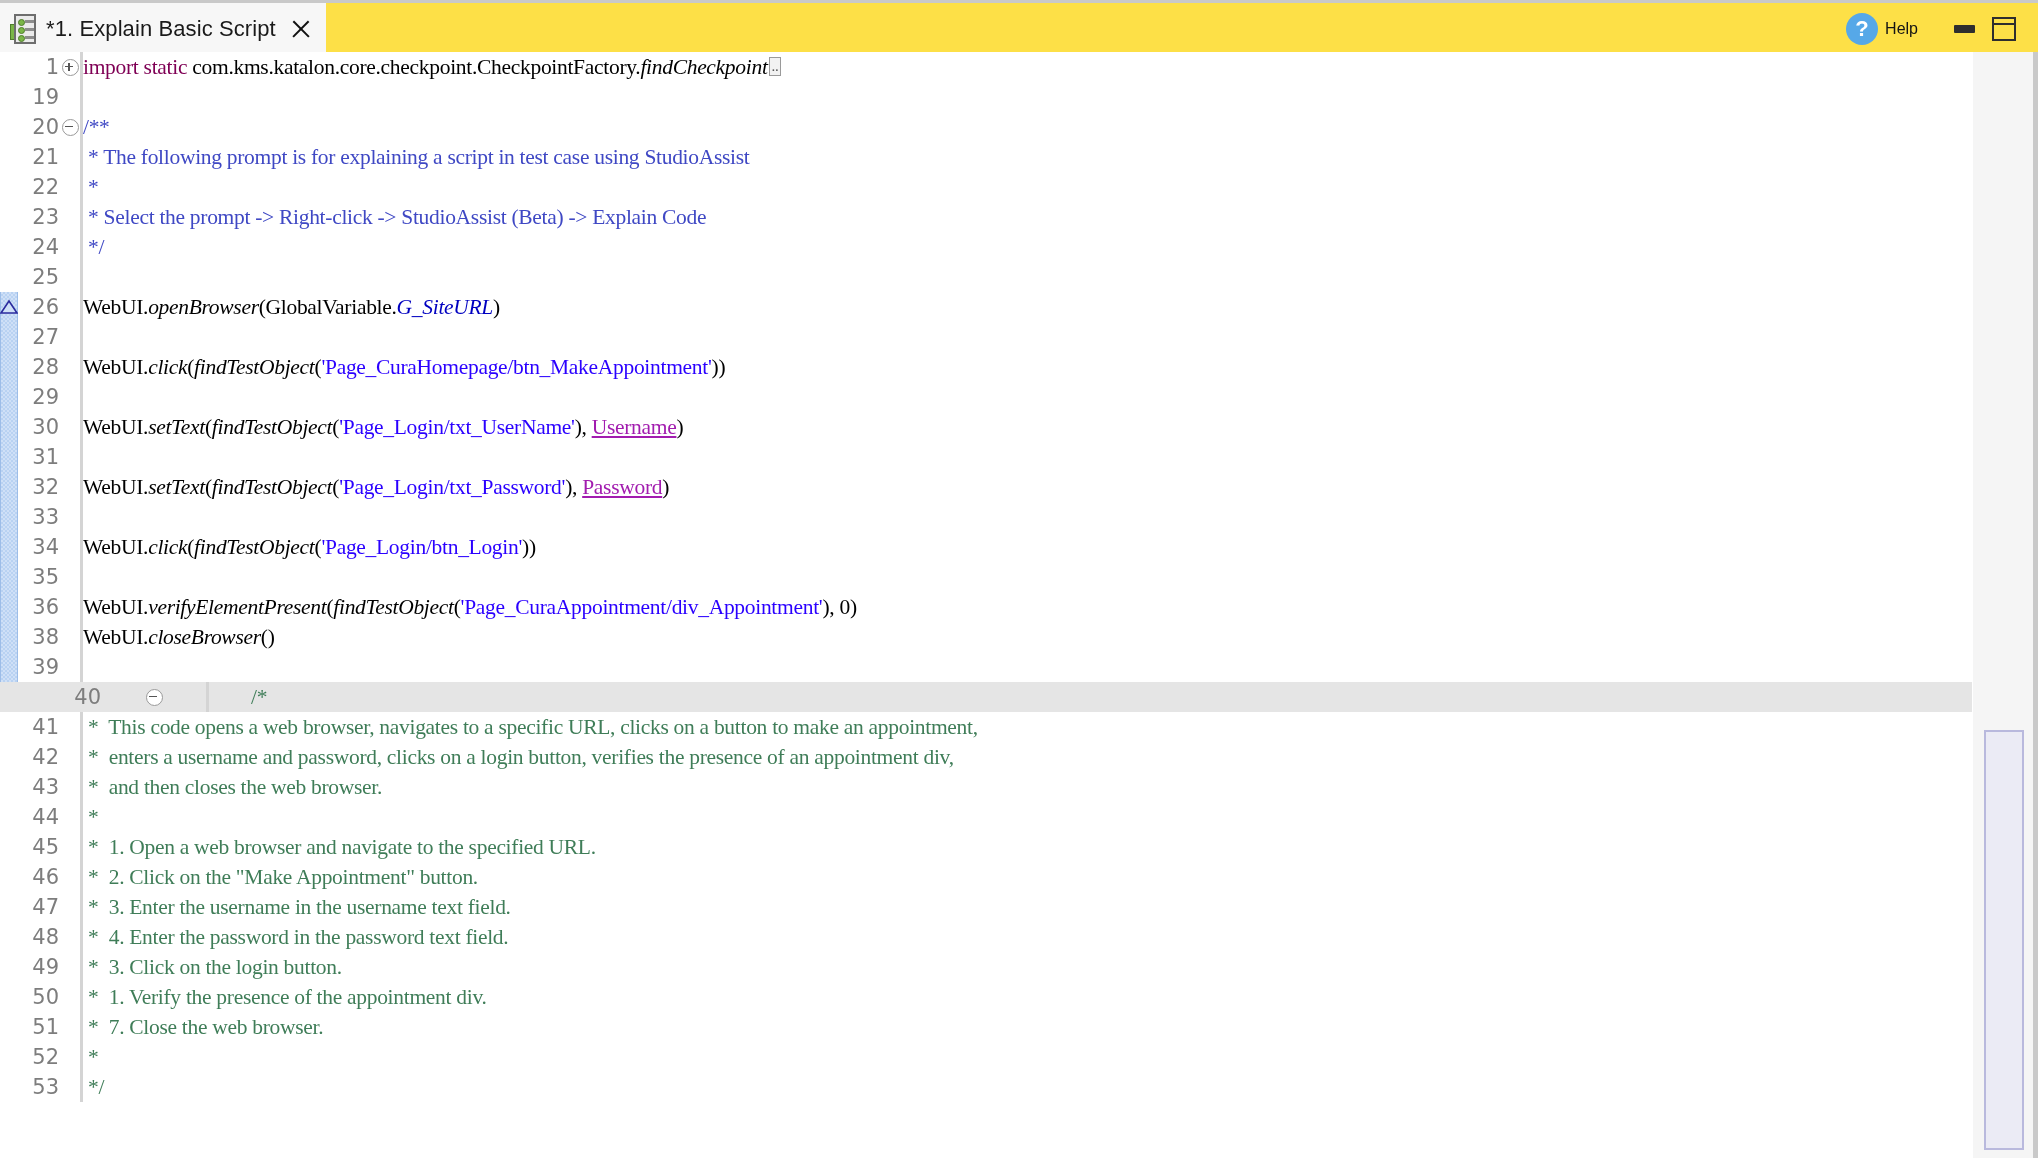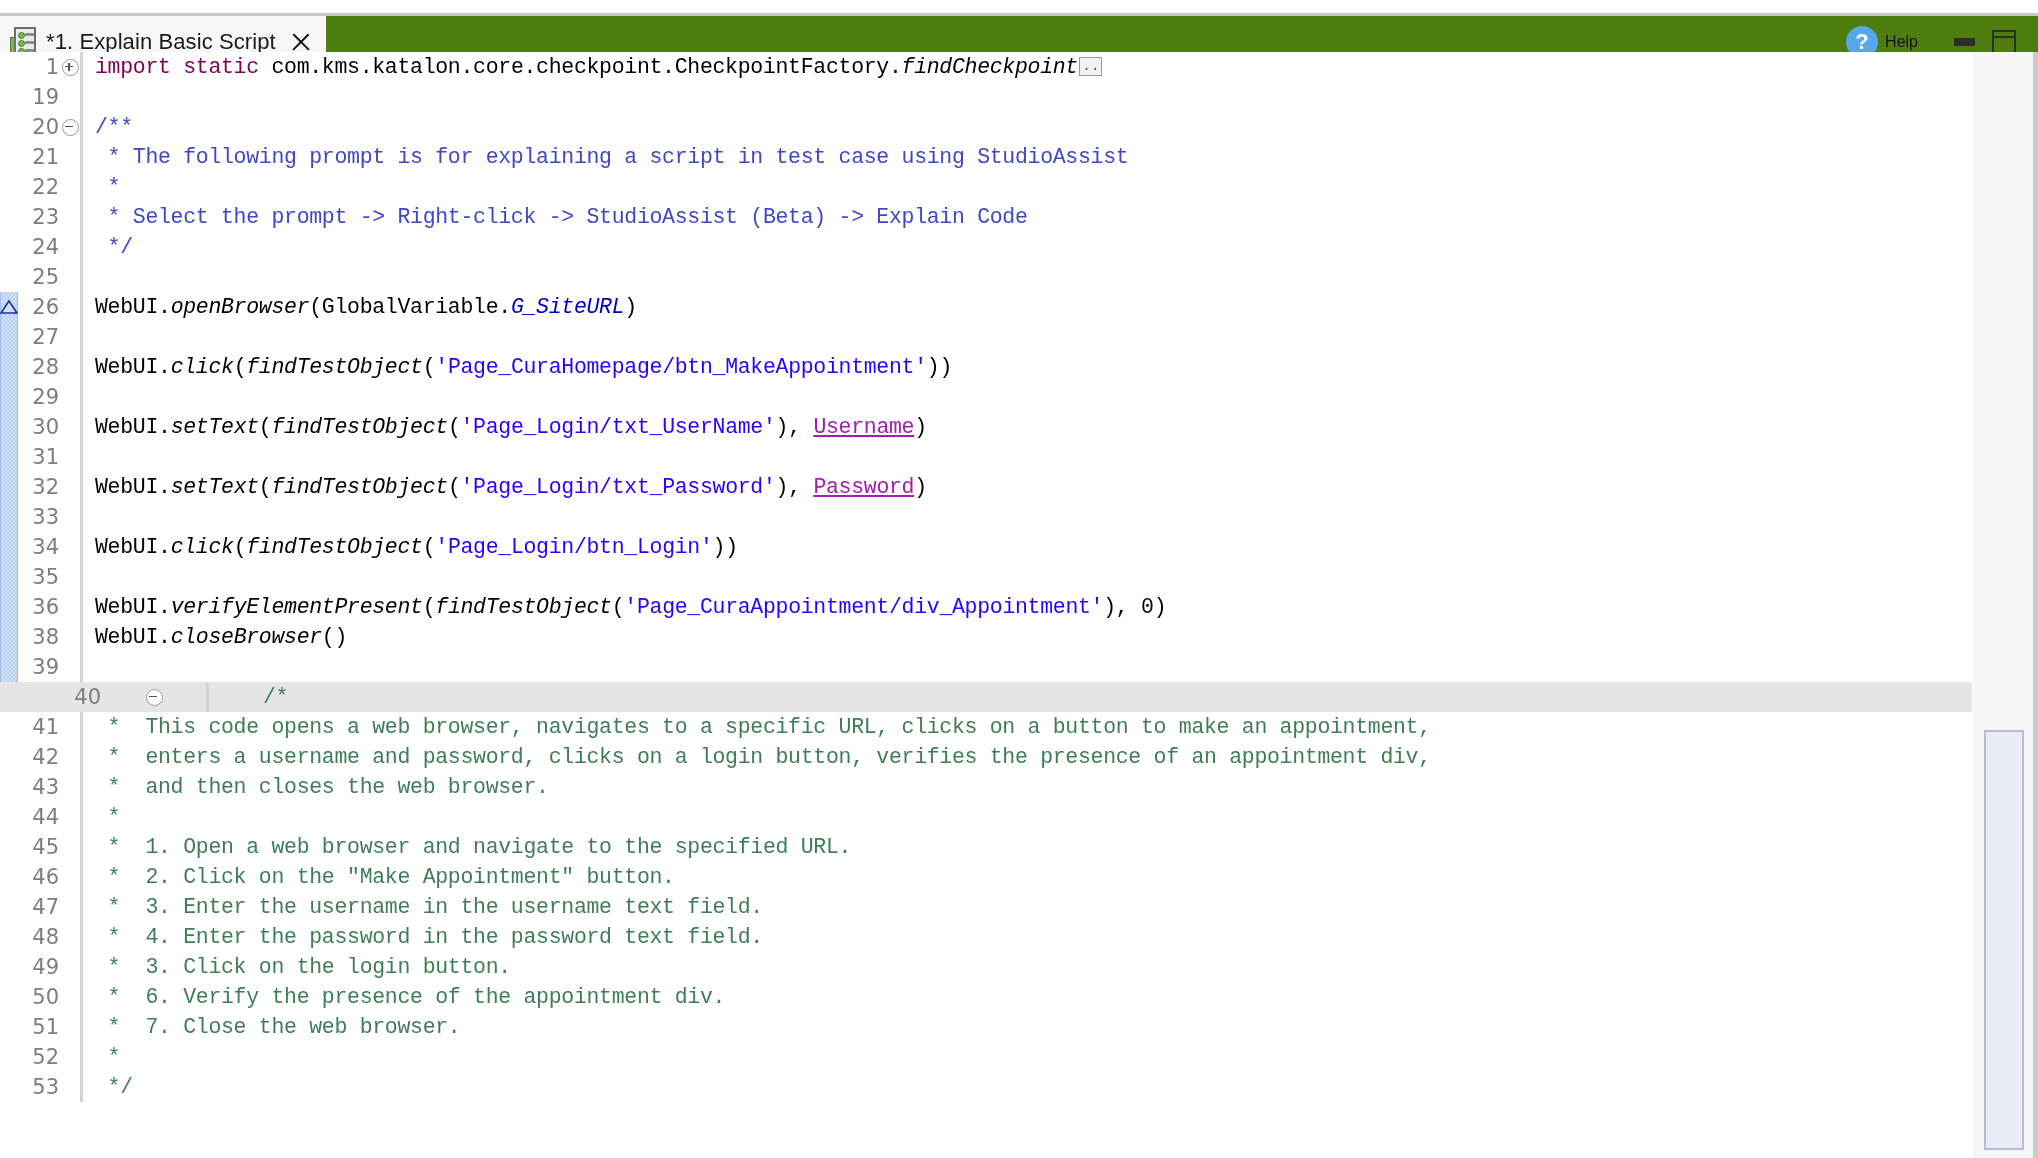--- a/index.html
+++ b/index.html
@@ -11,24 +11,24 @@
   body {
     width: 2038px;
     height: 1158px;
     overflow: hidden;
     position: relative;
   }
 
   
   .tabbar {
     position: absolute;
-    top: 13px; left: 0;
+    top: 0; left: 0;
     width: 2038px;
-    height: 44px;
-    background: #4d7c0f;
+    height: 52px;
+    background: #fde047;
     border-top: 3px solid #c9c9c9;
     box-sizing: border-box;
   }
   .tab {
     position: absolute;
     top: 0; left: 0;
     height: 52px;
     display: flex;
     align-items: center;
     padding: 0 14px 0 10px;
@@ -245,22 +245,22 @@
     background: #555;
   }
   .sep {
     width: 3px;
     flex: 0 0 3px;
     background: #d4d4d4;
     height: 30px;
   }
   .code {
     flex: 1 1 auto;
-    padding-left: 12px;
-    font-family: Liberation Mono, monospace;
+    padding-left: 0;
+    font-family: Liberation Serif, serif;
     font-size: 21.5px;
     line-height: 30px;
     color: #000000;
     letter-spacing: -0.3px;
   }
 
   
   .kw      { color: #7f0055; font-weight: normal; }
   .plain   { color: #000000; }
   .meth    { color: #000000; font-style: italic; }
@@ -372,21 +372,21 @@
         <div class="line current"><div class="gutter"></div><div class="lineno">40</div><div class="fold"><span class="fold-mark"></span></div><div class="sep"></div><div class="code"><span class="cmt">/*</span></div></div>
         <div class="line"><div class="gutter"></div><div class="lineno">41</div><div class="fold"></div><div class="sep"></div><div class="code"><span class="cmt"> *  This code opens a web browser, navigates to a specific URL, clicks on a button to make an appointment,</span></div></div>
         <div class="line"><div class="gutter"></div><div class="lineno">42</div><div class="fold"></div><div class="sep"></div><div class="code"><span class="cmt"> *  enters a username and password, clicks on a login button, verifies the presence of an appointment div,</span></div></div>
         <div class="line"><div class="gutter"></div><div class="lineno">43</div><div class="fold"></div><div class="sep"></div><div class="code"><span class="cmt"> *  and then closes the web browser.</span></div></div>
         <div class="line"><div class="gutter"></div><div class="lineno">44</div><div class="fold"></div><div class="sep"></div><div class="code"><span class="cmt"> *</span></div></div>
         <div class="line"><div class="gutter"></div><div class="lineno">45</div><div class="fold"></div><div class="sep"></div><div class="code"><span class="cmt"> *  1. Open a web browser and navigate to the specified URL.</span></div></div>
         <div class="line"><div class="gutter"></div><div class="lineno">46</div><div class="fold"></div><div class="sep"></div><div class="code"><span class="cmt"> *  2. Click on the "Make Appointment" button.</span></div></div>
         <div class="line"><div class="gutter"></div><div class="lineno">47</div><div class="fold"></div><div class="sep"></div><div class="code"><span class="cmt"> *  3. Enter the username in the username text field.</span></div></div>
         <div class="line"><div class="gutter"></div><div class="lineno">48</div><div class="fold"></div><div class="sep"></div><div class="code"><span class="cmt"> *  4. Enter the password in the password text field.</span></div></div>
         <div class="line"><div class="gutter"></div><div class="lineno">49</div><div class="fold"></div><div class="sep"></div><div class="code"><span class="cmt"> *  3. Click on the login button.</span></div></div>
-        <div class="line"><div class="gutter"></div><div class="lineno">50</div><div class="fold"></div><div class="sep"></div><div class="code"><span class="cmt"> *  6. Verify the presence of the appointment div.</span></div></div>
+        <div class="line"><div class="gutter"></div><div class="lineno">50</div><div class="fold"></div><div class="sep"></div><div class="code"><span class="cmt"> *  1. Verify the presence of the appointment div.</span></div></div>
         <div class="line"><div class="gutter"></div><div class="lineno">51</div><div class="fold"></div><div class="sep"></div><div class="code"><span class="cmt"> *  7. Close the web browser.</span></div></div>
         <div class="line"><div class="gutter"></div><div class="lineno">52</div><div class="fold"></div><div class="sep"></div><div class="code"><span class="cmt"> *</span></div></div>
         <div class="line"><div class="gutter"></div><div class="lineno">53</div><div class="fold"></div><div class="sep"></div><div class="code"><span class="cmt"> */</span></div></div>
       </div>
   </div>
 
   <div class="vscroll">
     <div class="vscroll-thumb" id="vthumb" style="top: 678px; height: 420px;"></div>
     <div class="vscroll-edge"></div>
   </div>

